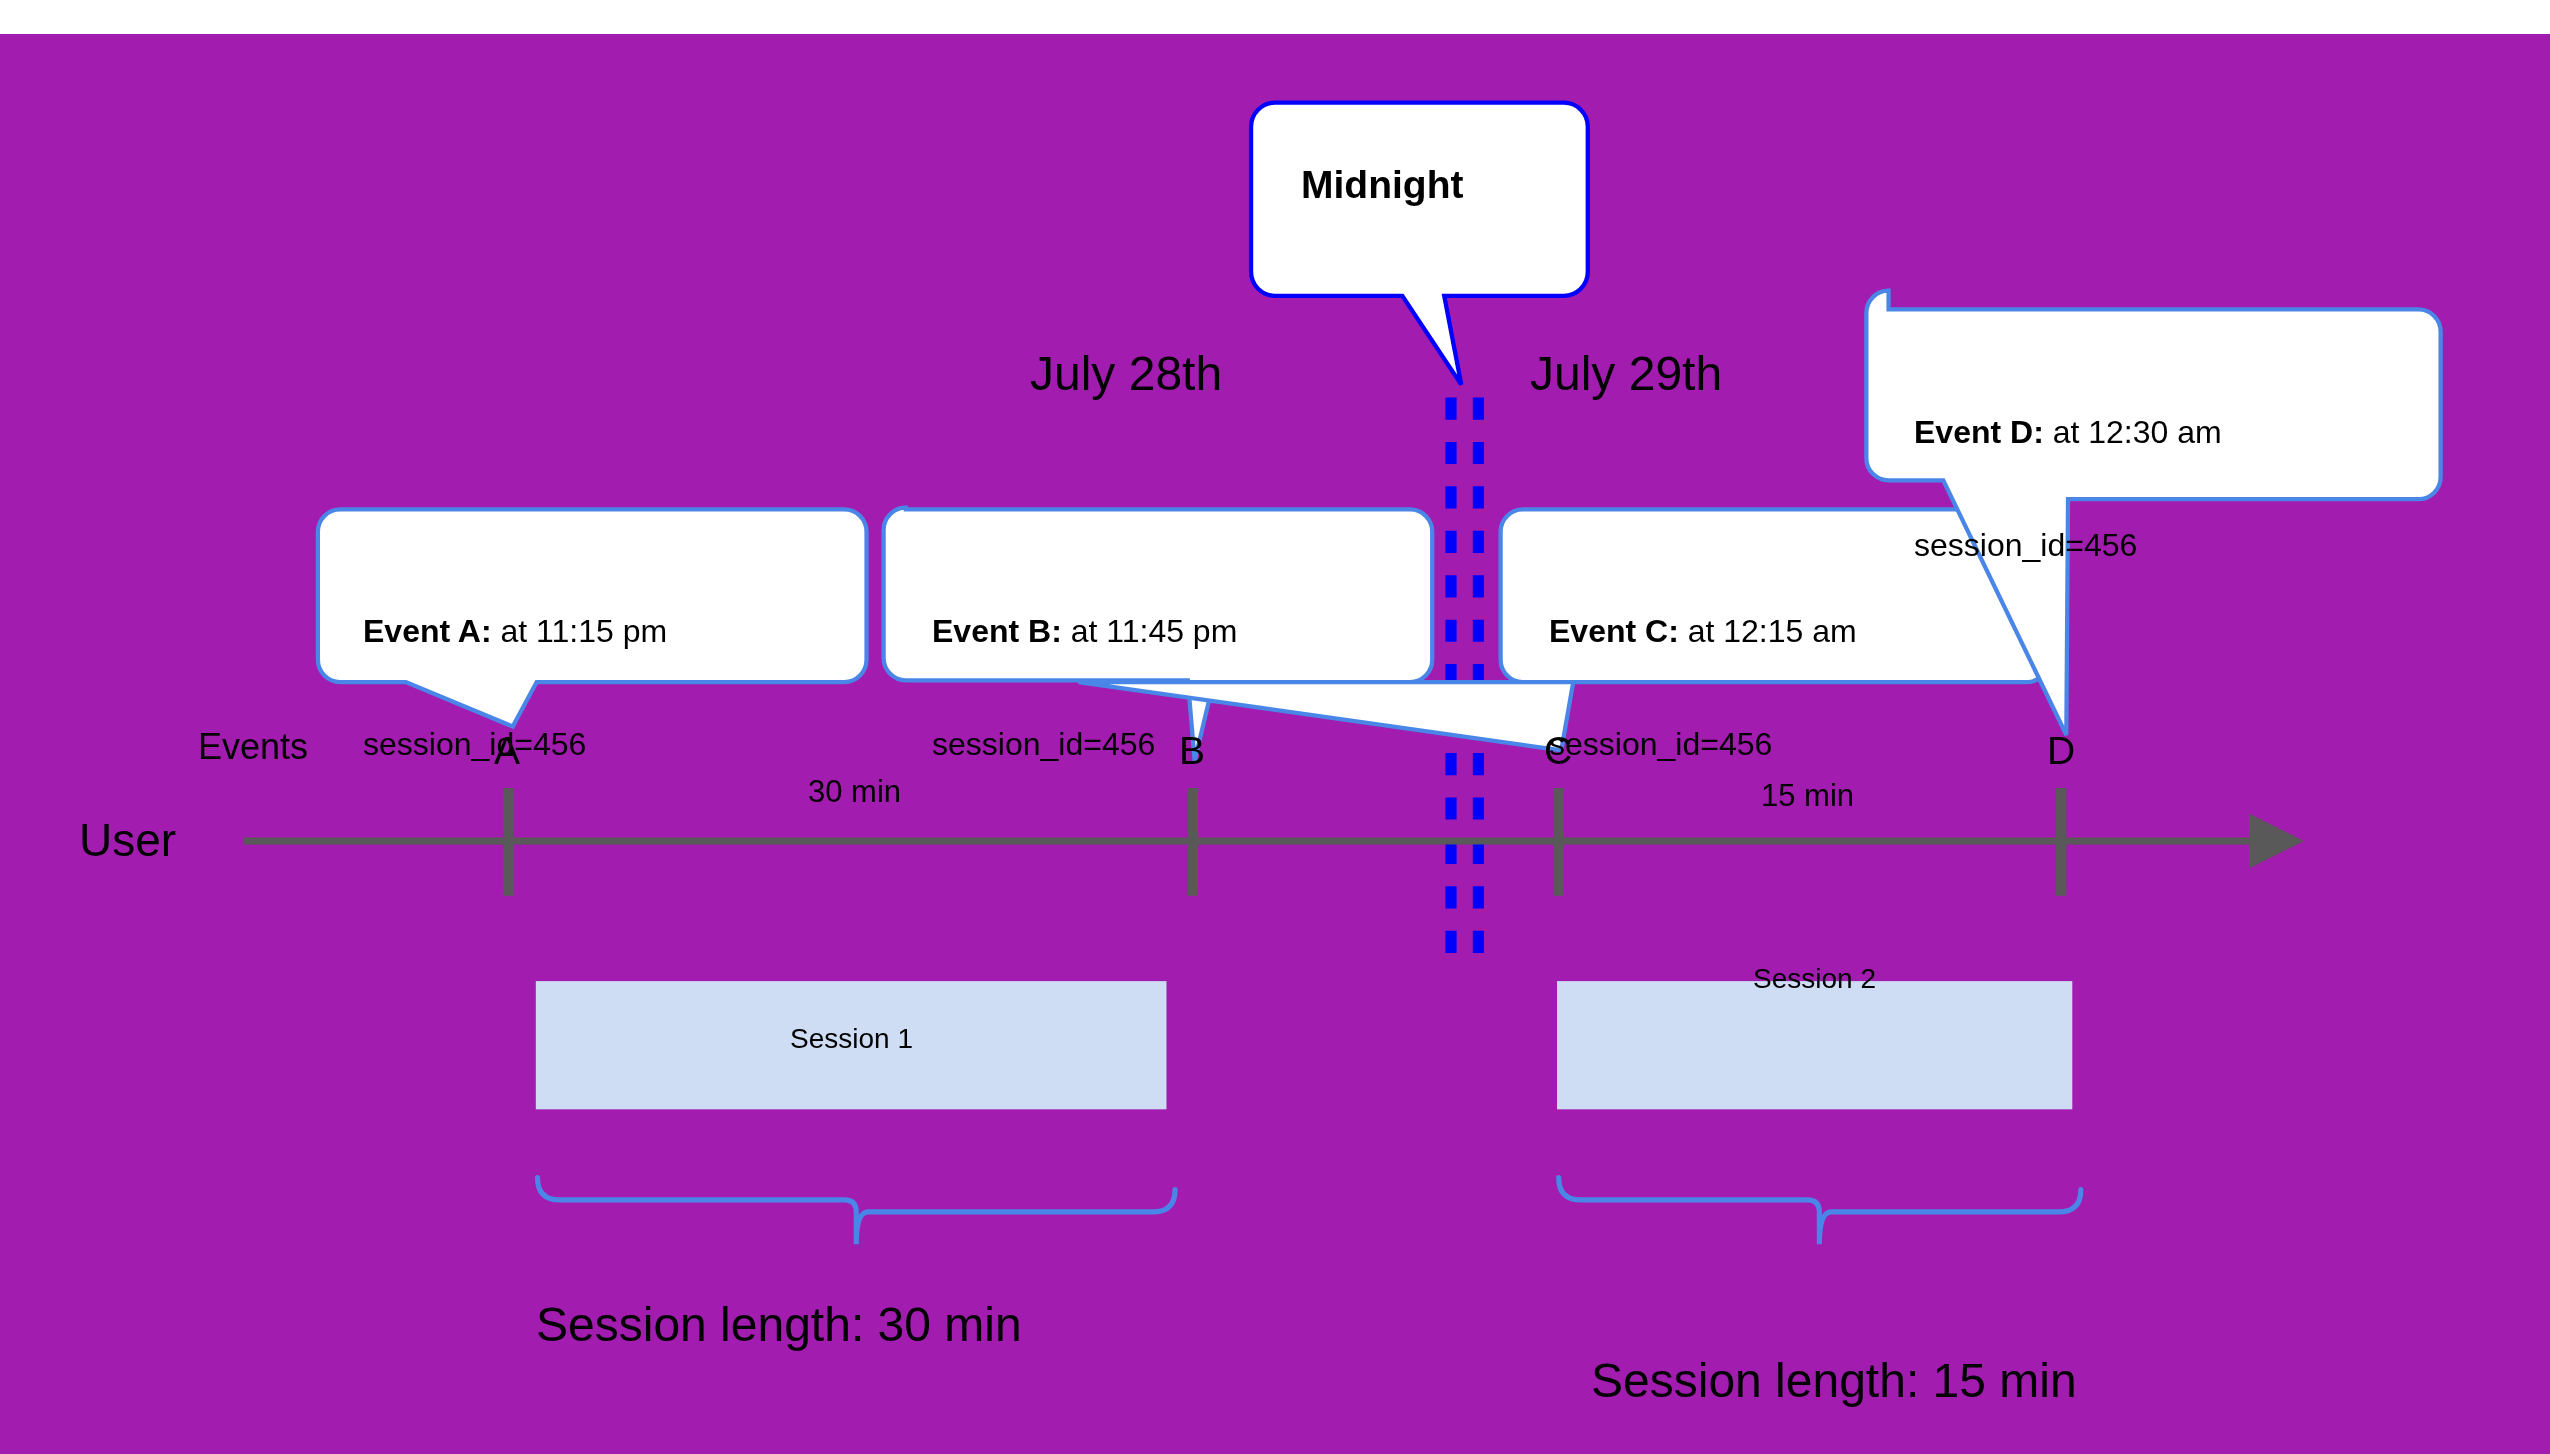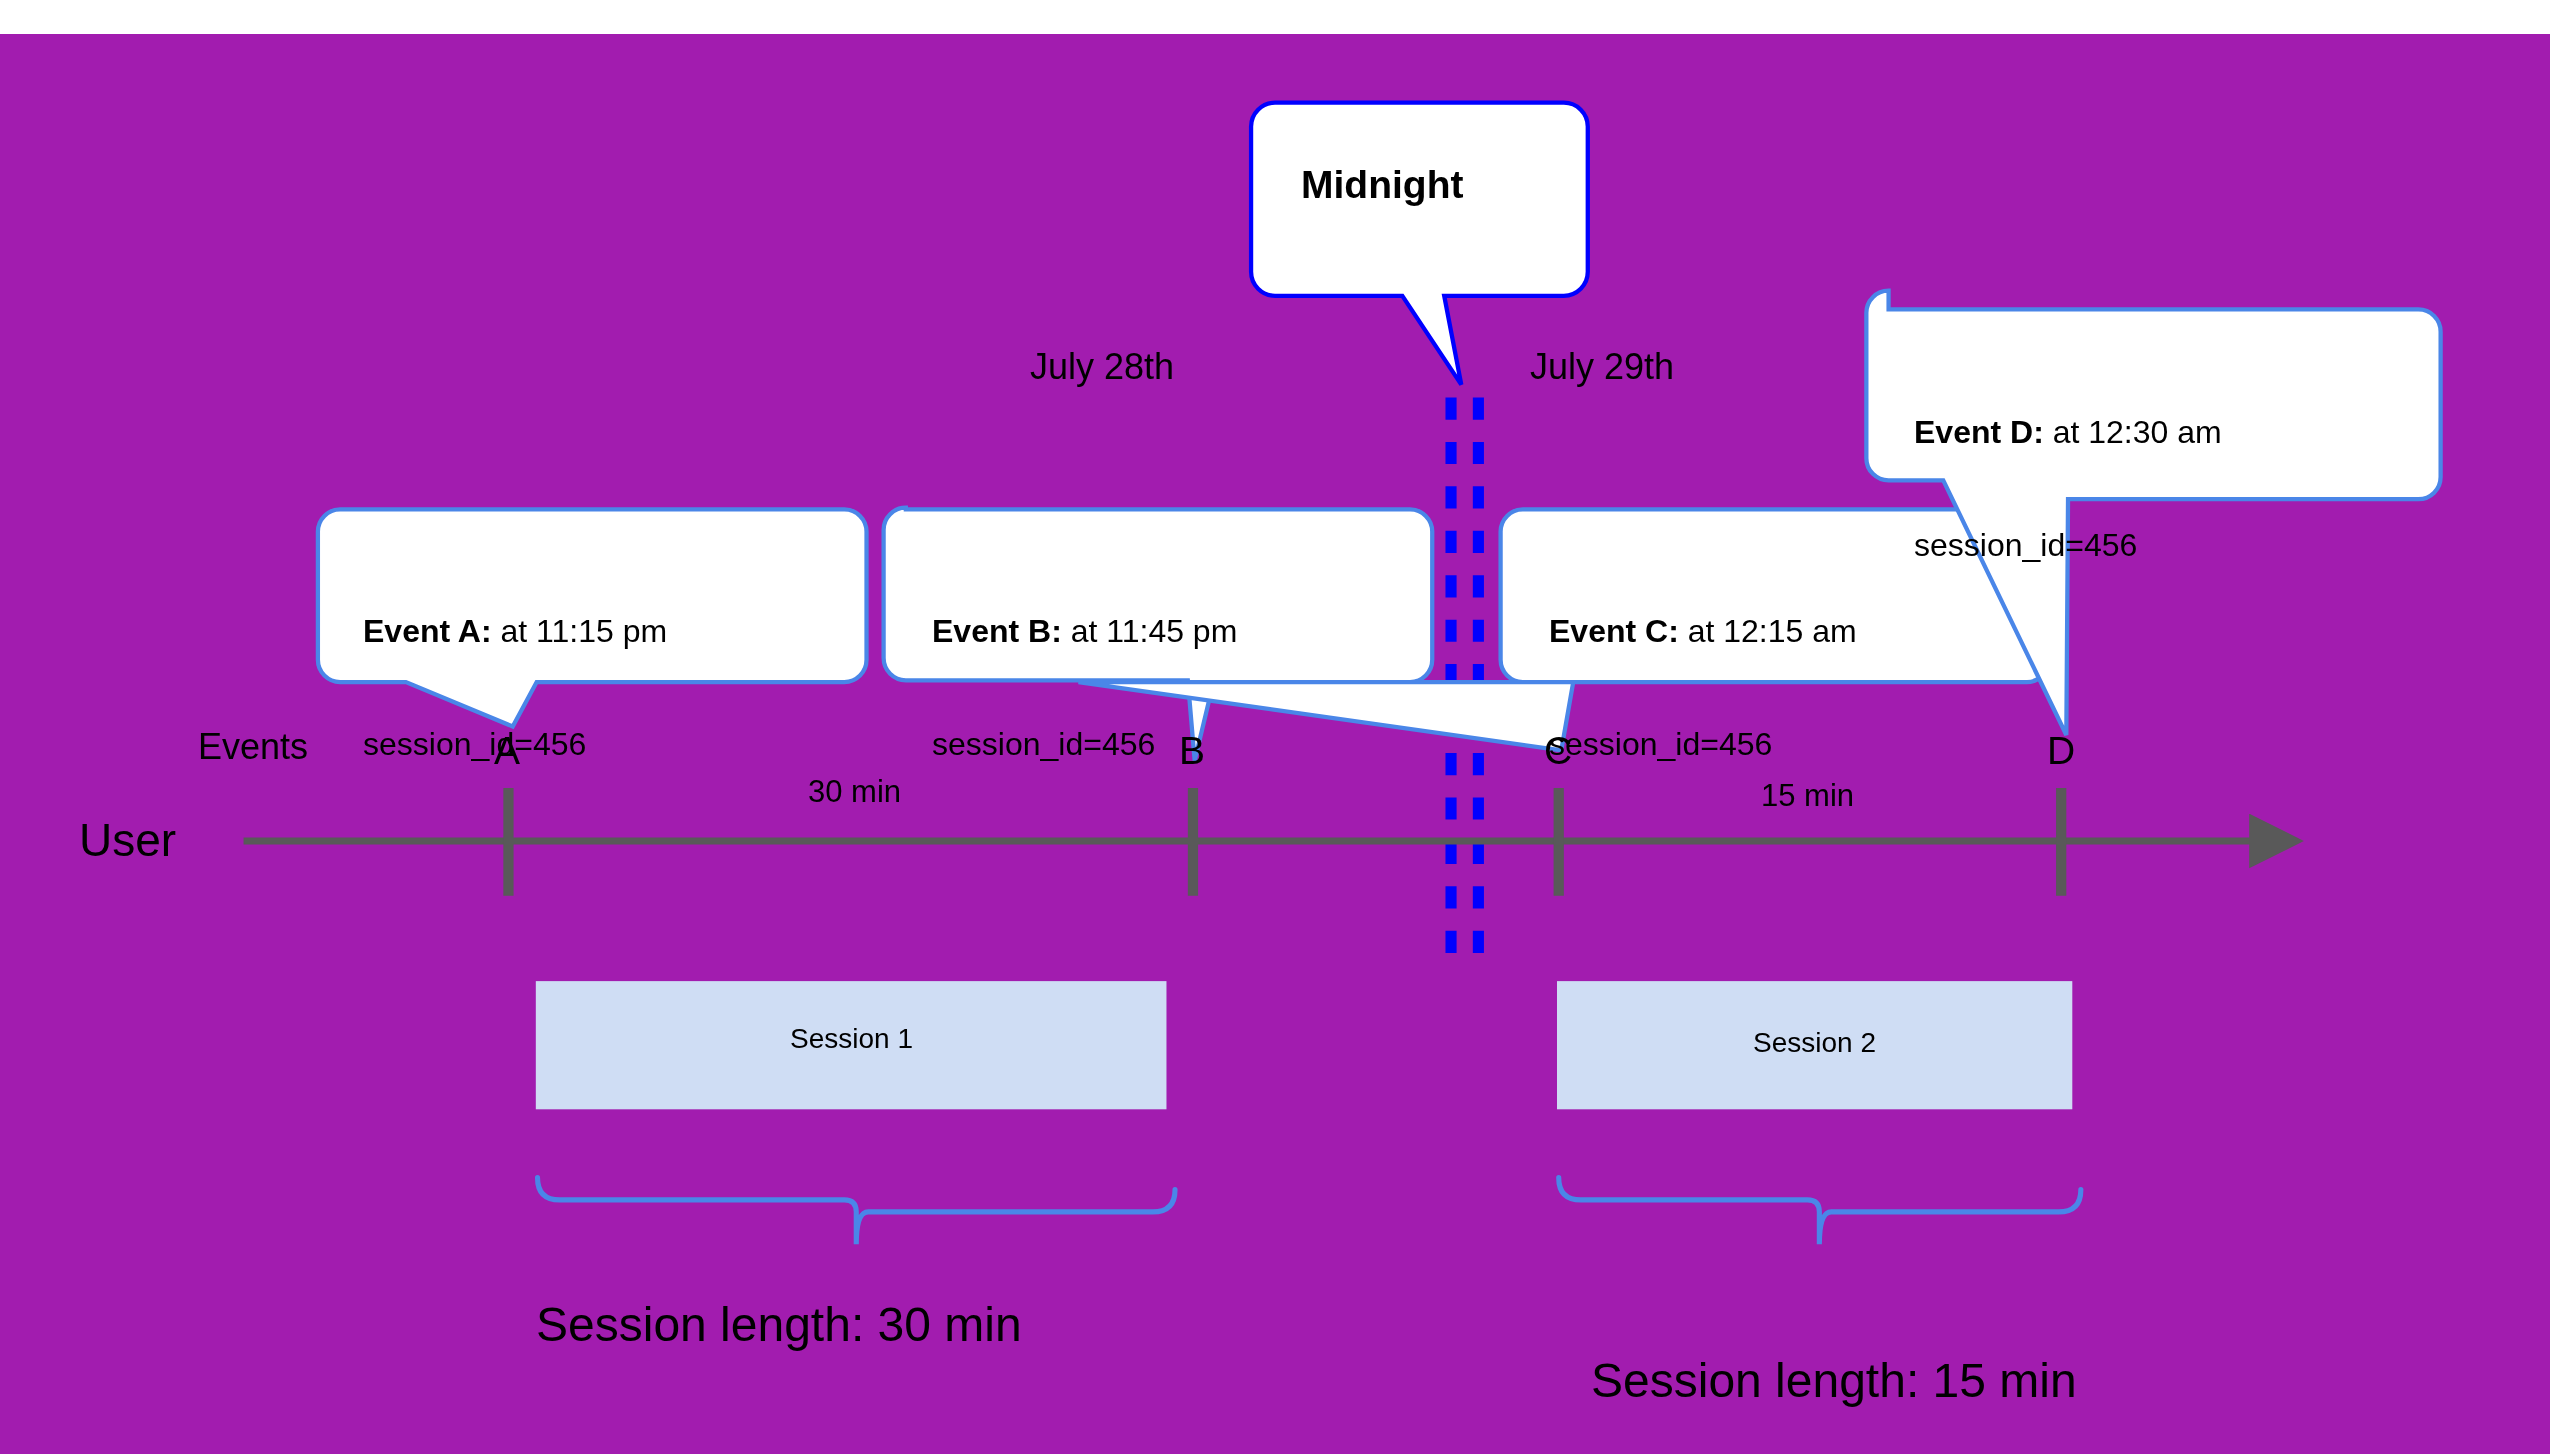--- a/index.html
+++ b/index.html
@@ -22,21 +22,21 @@
     position: absolute;
     top: 0;
     left: 0;
     width: 2550px;
     height: 1455px;
   }
   .txt { position: absolute; color: #000000; white-space: pre; line-height: 1.18; }
   .t-callout { font-size: 32px; }
   .t-callout b { font-weight: bold; }
   .t-midnight { font-size: 39px; font-weight: bold; }
-  .t-date { font-size: 36px; }
+  .t-date { font-size: 48px; }
   .t-marker { font-size: 39px; }
   .t-minlabel { font-size: 31px; }
   .t-events { font-size: 36px; }
   .t-user { font-size: 46px; }
   .t-session { font-size: 28px; }
   .t-sesslen { font-size: 48px; }
 </style>
 </head>
 <body>
 
@@ -112,19 +112,19 @@
 
   <div class="txt t-marker" style="left:494px; top:694px;">A</div>
   <div class="txt t-marker" style="left:1179px; top:694px;">B</div>
   <div class="txt t-marker" style="left:1544px; top:694px;">C</div>
   <div class="txt t-marker" style="left:2047px; top:694px;">D</div>
 
   <div class="txt t-minlabel" style="left:808px; top:740px;">30 min</div>
   <div class="txt t-minlabel" style="left:1761px; top:744px;">15 min</div>
 
   <div class="txt t-session" style="left:536px; top:988px; width:631px; text-align:center;">Session 1</div>
-  <div class="txt t-session" style="left:1557px; top:992px; width:515px; text-align:center;">Session 2</div>
+  <div class="txt t-session" style="left:1557px; top:928px; width:515px; text-align:center;">Session 2</div>
 
   <div class="txt t-sesslen" style="left:536px; top:1263px;">Session length: 30 min</div>
   <div class="txt t-sesslen" style="left:1591px; top:1319px;">Session length: 15 min</div>
 
 </div>
 
 
 </body></html>

